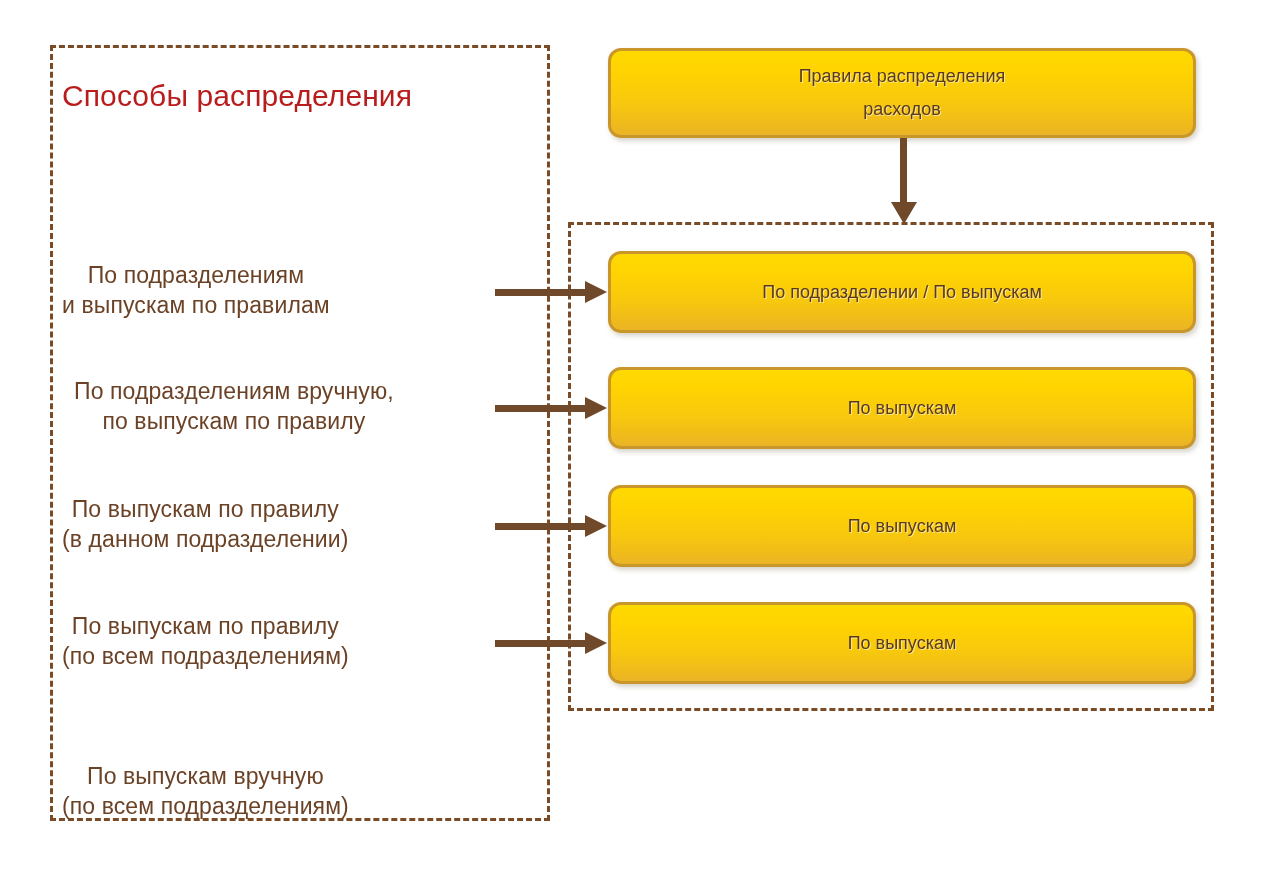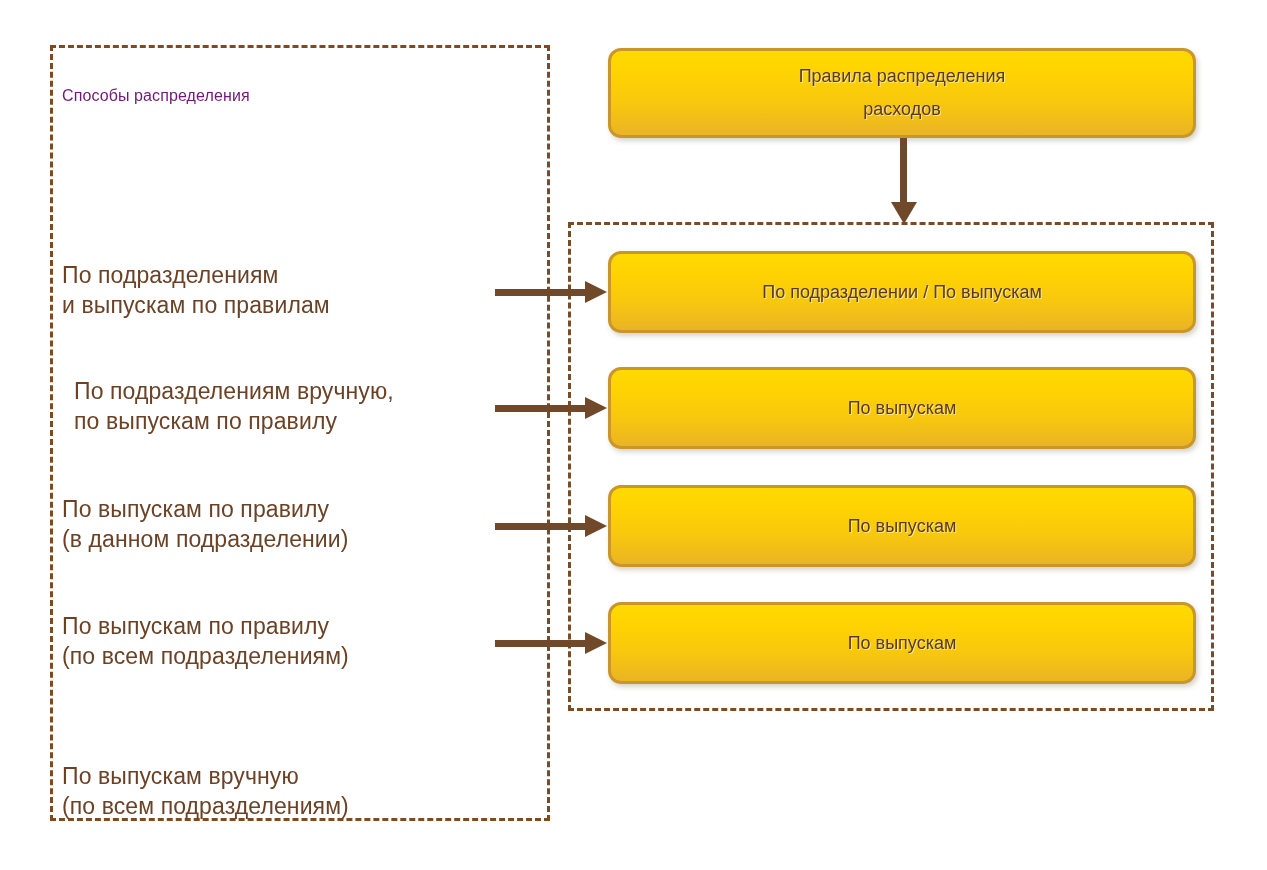--- a/index.html
+++ b/index.html
@@ -39,27 +39,28 @@
   }
 
   
   .method-label {
     position: absolute;
     color: #6B4226;
     font-size: 23px;
     line-height: 30px;
     white-space: pre-line;
     letter-spacing: 0.1px;
+    text-align: center;
   }
   #panel-title {
     position: absolute;
     left: 62px;
     top: 80px;
-    color: #701a75;
-    font-size: 16px;
+    color: #b91c1c;
+    font-size: 30px;
     line-height: 32px;
     letter-spacing: 0.1px;
   }
 
   
   .ybox {
     position: absolute;
     box-sizing: border-box;
     border: 3px solid #C8962B;
     border-radius: 13px;

